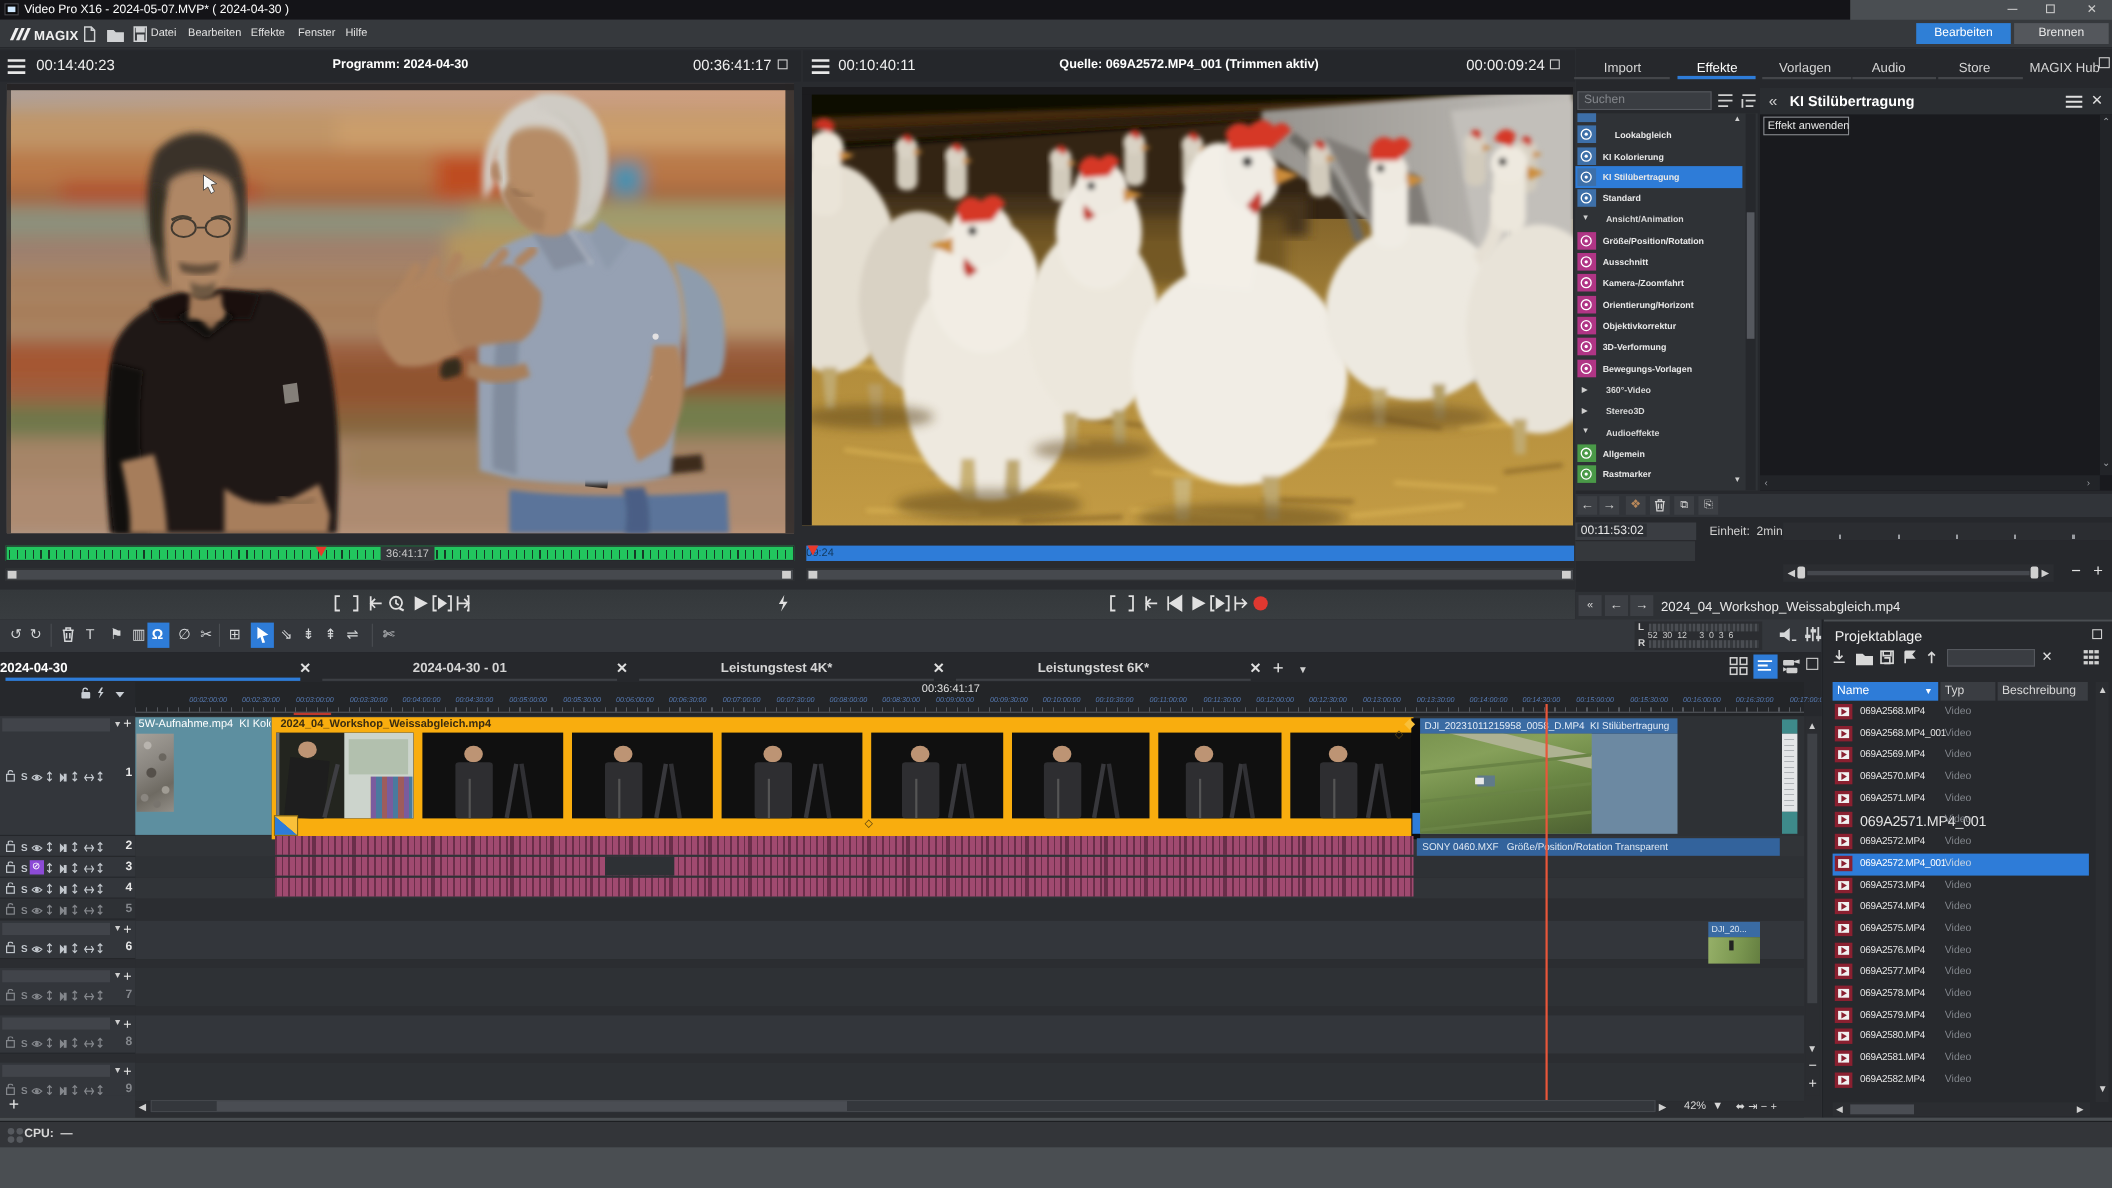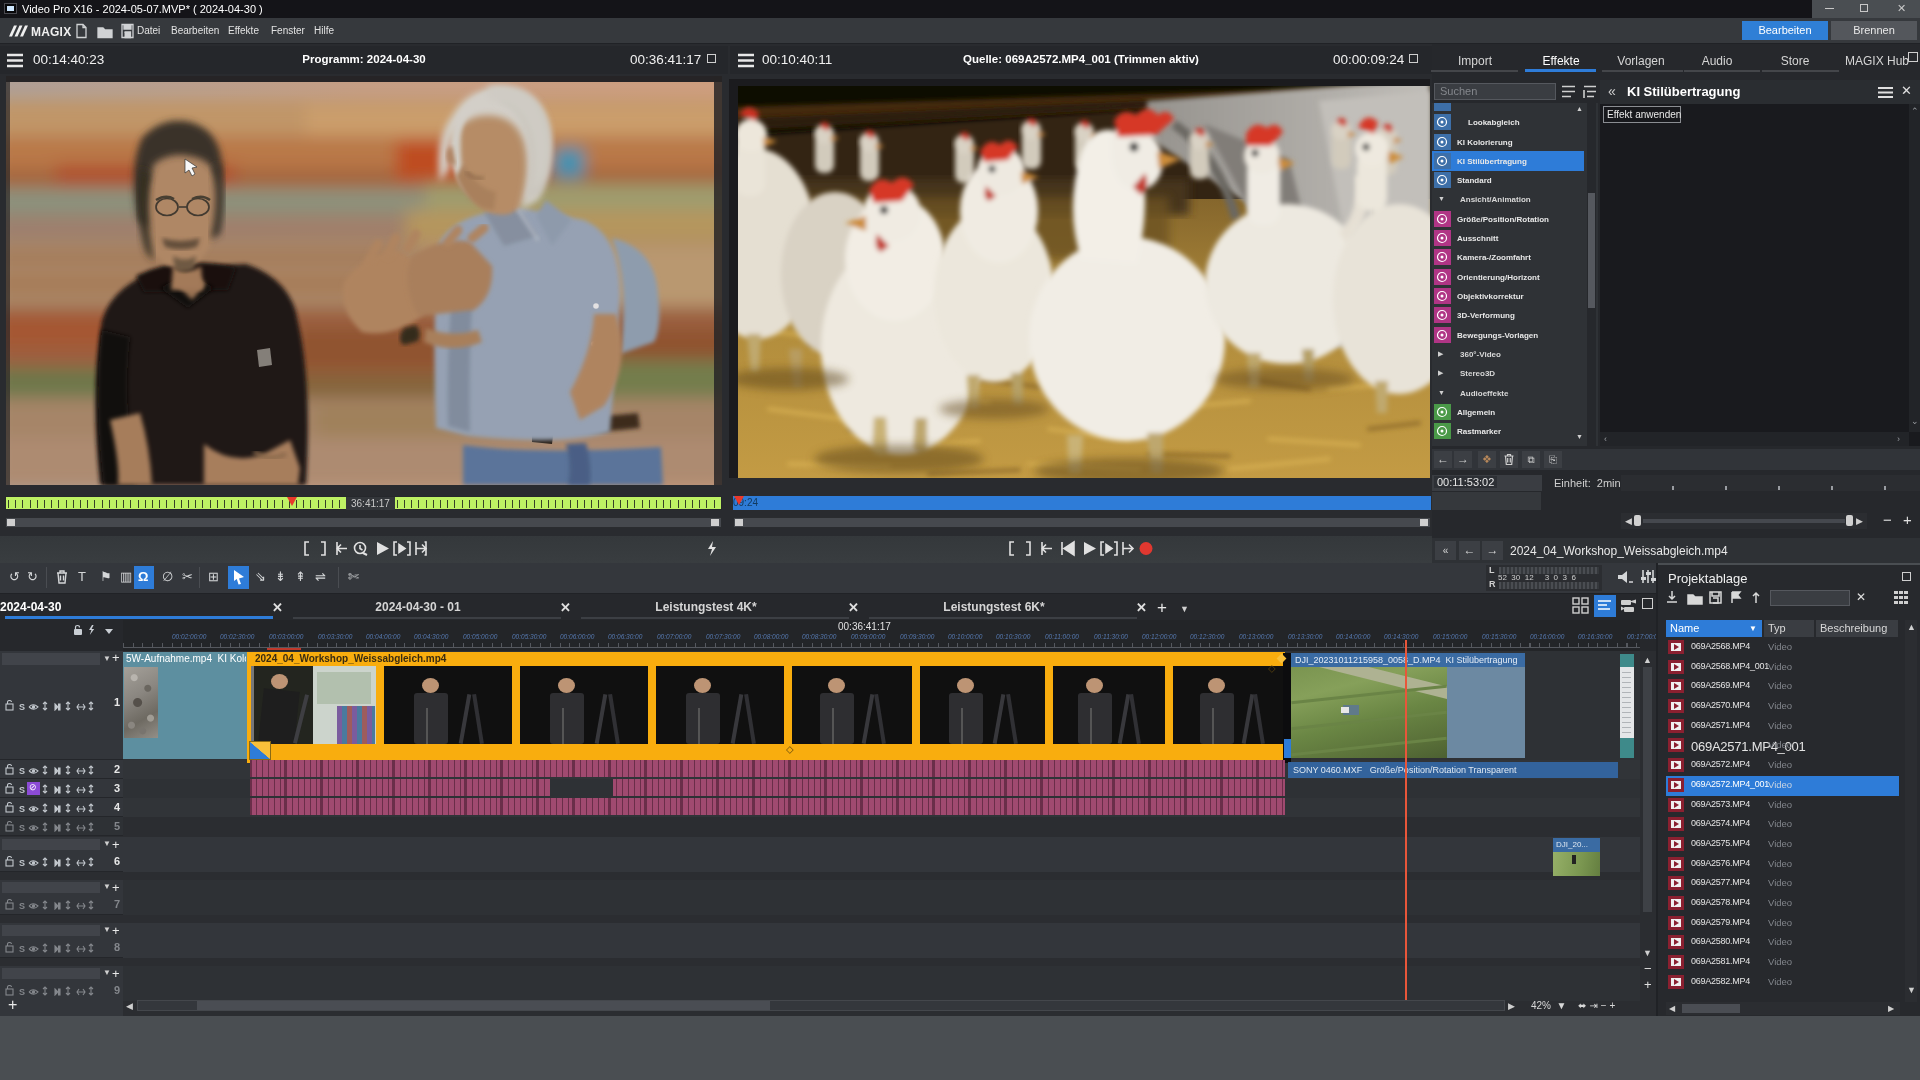--- a/index.html
+++ b/index.html
@@ -4,21 +4,21 @@
 <style>
 * { margin:0; padding:0; box-sizing:border-box; }
 html,body { width:1920px; height:1080px; overflow:hidden; background:#4a4e52; font-family:"Liberation Sans",sans-serif; }
 .abs { position:absolute; }
 #stage { position:relative; width:1920px; height:1080px; }
 </style>
 </head>
 <body>
 <div id="stage">
 
-<div class="abs" style="left:0;top:0;width:1812px;height:18px;background:#141418;">
+<div class="abs" style="left:0;top:0;width:1682px;height:18px;background:#141418;">
   <div class="abs" style="left:4px;top:3px;width:13px;height:11px;background:#08080a;border:1px solid #4a4a50;">
         <div class="abs" style="left:2px;top:2px;width:7px;height:5px;background:#cfe8ff;"></div>
       </div>
   <div class="abs" style="left:22px;top:3px;color:#ffffff;font-size:11px;">Video Pro X16 - 2024-05-07.MVP* ( 2024-04-30 )</div>
   <div class="abs" style="left:1825px;top:8px;width:9px;height:1px;background:#c8c8c8;"></div>
   <div class="abs" style="left:1860px;top:4px;width:8px;height:8px;border:1px solid #c8c8c8;"></div>
   <div class="abs" style="left:1897px;top:2px;color:#c8c8c8;font-size:11px;">✕</div>
 </div>
 
 <div class="abs" style="left:0;top:18px;width:1920px;height:26px;background:#36393d;border-bottom:1px solid #202226;">
@@ -339,21 +339,21 @@
 <ellipse cx="400" cy="392" rx="95" ry="13" fill="#5a4316"></ellipse>
 <ellipse cx="265" cy="330" rx="55" ry="10" fill="#64491a"></ellipse>
 <ellipse cx="555" cy="300" rx="70" ry="11" fill="#64491a"></ellipse>
 <ellipse cx="60" cy="300" rx="60" ry="11" fill="#5a4316"></ellipse>
 </g>
 </g>
 <rect x="0" y="0" width="9" height="399" fill="#1b1b1e"></rect>
 <rect x="0" y="0" width="701" height="7" fill="#1b1b1e"></rect>
 </svg></div>
 
-<div class="abs" style="left:5px;top:496px;width:717px;height:14px;background:#bef264;border:1px solid #26282c;">
+<div class="abs" style="left:5px;top:496px;width:717px;height:14px;background:#22c55e;border:1px solid #26282c;">
   <div class="abs" style="left:2px;top:3px;width:711px;height:8px;background:repeating-linear-gradient(90deg,rgba(20,22,25,0.8) 0 1px,transparent 1px 7.2px);"></div>
   <div class="abs" style="left:340px;top:0px;color:#c8c8c8;font-size:10px;background:#33363a;padding:0 5px;line-height:13px;">36:41:17</div>
   <div class="abs" style="left:281px;top:0;width:0;height:0;border-left:5px solid transparent;border-right:5px solid transparent;border-top:9px solid #e8392b;"></div>
 </div>
 <div class="abs" style="left:733px;top:496px;width:698px;height:14px;background:#2e7cd8;">
   <div class="abs" style="left:0;top:0;width:580px;color:#123a60;font-size:10px;line-height:14px;">09:24</div>
   <div class="abs" style="left:1px;top:0;width:0;height:0;border-left:5px solid transparent;border-right:5px solid transparent;border-top:9px solid #e8392b;"></div>
 </div>
 <div class="abs" style="left:5px;top:517px;width:717px;height:11px;background:#46494e;border:1px solid #2a2c2f;">
   <div class="abs" style="left:1px;top:1px;width:8px;height:7px;background:#cfcfcf;"></div>
@@ -1133,13 +1133,22 @@
 <div class="abs" style="left:110px;top:411px;color:#82868c;font-size:9.5px;">Video</div>
 <div class="abs" style="left:247px;top:55px;width:12px;height:382px;background:#2b2d31;"></div>
 <div class="abs" style="left:249px;top:57px;color:#cfcfcf;font-size:9px;">▲</div>
 <div class="abs" style="left:249px;top:420px;color:#cfcfcf;font-size:9px;">▼</div>
 <div class="abs" style="left:8px;top:437px;width:234px;height:13px;background:#2b2d31;"></div>
 <div class="abs" style="left:11px;top:439px;color:#cfcfcf;font-size:8px;">◀</div>
 <div class="abs" style="left:24px;top:439px;width:58px;height:9px;background:#4a4d53;"></div>
 <div class="abs" style="left:230px;top:439px;color:#cfcfcf;font-size:8px;">▶</div>
 </div>
 
+<div class="abs" style="left:0;top:1019px;width:1920px;height:24px;background:#333539;border-top:1px solid #1d1f22;">
+  <svg class="abs" style="left:5px;top:4px" width="30" height="16">
+    <circle cx="5" cy="4.5" r="3" fill="#56595e"></circle>
+        <circle cx="13" cy="4.5" r="3" fill="#56595e"></circle>
+    <circle cx="5" cy="12" r="3" fill="#56595e"></circle>
+        <circle cx="13" cy="12" r="3" fill="#56595e"></circle>
+  </svg>
+  <div class="abs" style="left:22px;top:5px;color:#d8d8d8;font-size:11px;font-weight:bold;">CPU:&nbsp; —</div>
+</div>
 </div>
 
 </body></html>

